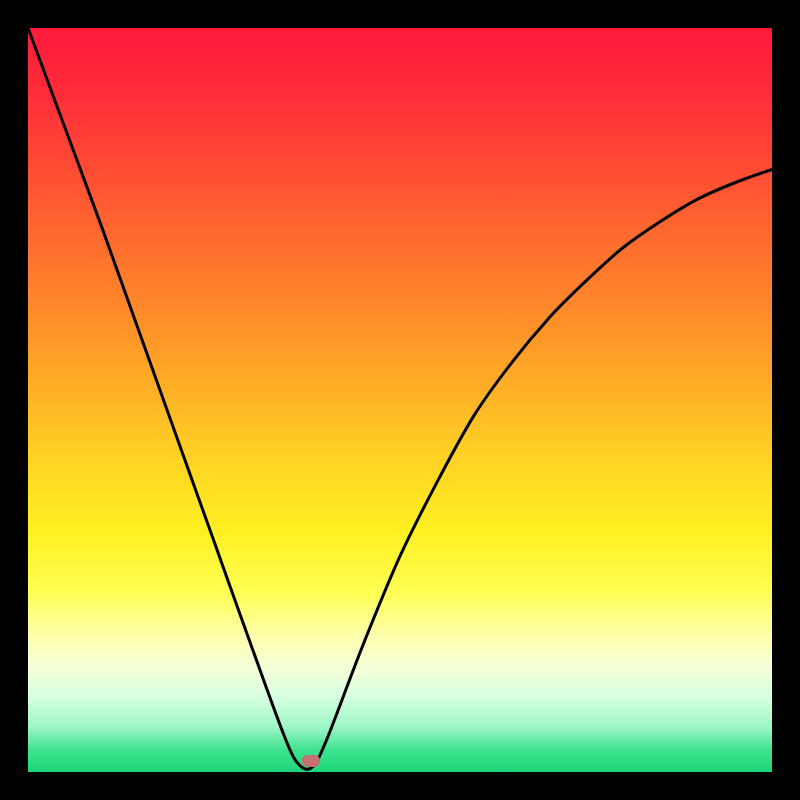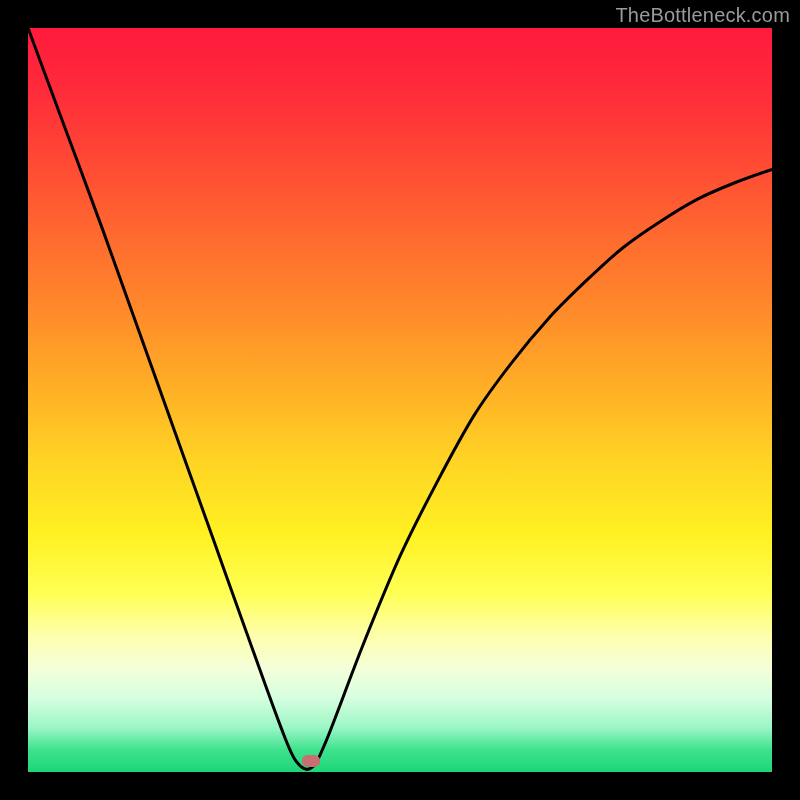--- a/index.html
+++ b/index.html
@@ -71,14 +71,13 @@
 <body>
 
 <div class="outer">
   <div class="plot-area">
     <div class="gradient"></div>
     <svg class="curve-svg" viewBox="0 0 744 744" preserveAspectRatio="none">
       <path id="curve-path" d="M 0.00 0.00 C 6.20 16.74, 24.80 66.96, 37.20 100.44 C 49.60 133.92, 62.00 166.78, 74.40 200.88 C 86.80 234.98, 99.20 270.32, 111.60 305.04 C 124.00 339.76, 136.40 374.48, 148.80 409.20 C 161.20 443.92, 173.60 478.64, 186.00 513.36 C 198.40 548.08, 212.04 586.52, 223.20 617.52 C 234.36 648.52, 245.52 680.14, 252.96 699.36 C 260.40 718.58, 262.88 726.02, 267.84 732.84 C 272.80 739.66, 277.76 743.38, 282.72 740.28 C 287.68 737.18, 288.92 734.70, 297.60 714.24 C 306.28 693.78, 322.40 648.52, 334.80 617.52 C 347.20 586.52, 359.60 555.52, 372.00 528.24 C 384.40 500.96, 396.80 477.40, 409.20 453.84 C 421.60 430.28, 434.00 406.72, 446.40 386.88 C 458.80 367.04, 471.20 350.92, 483.60 334.80 C 496.00 318.68, 508.40 303.80, 520.80 290.16 C 533.20 276.52, 545.60 264.74, 558.00 252.96 C 570.40 241.18, 582.80 229.40, 595.20 219.48 C 607.60 209.56, 620.00 201.50, 632.40 193.44 C 644.80 185.38, 657.20 177.57, 669.60 171.12 C 682.00 164.67, 694.40 159.71, 706.80 154.75 C 719.20 149.79, 737.80 143.59, 744.00 141.36" fill="none" stroke="#000" stroke-width="3"></path>
     </svg>
     <div class="marker" id="marker" style="left: 282.72px; top: 732.84px; background: rgb(199, 112, 112);"></div>
   </div>
-  <div class="watermark">TheBottleneck.com</div>
 </div>
 
 </body></html>

